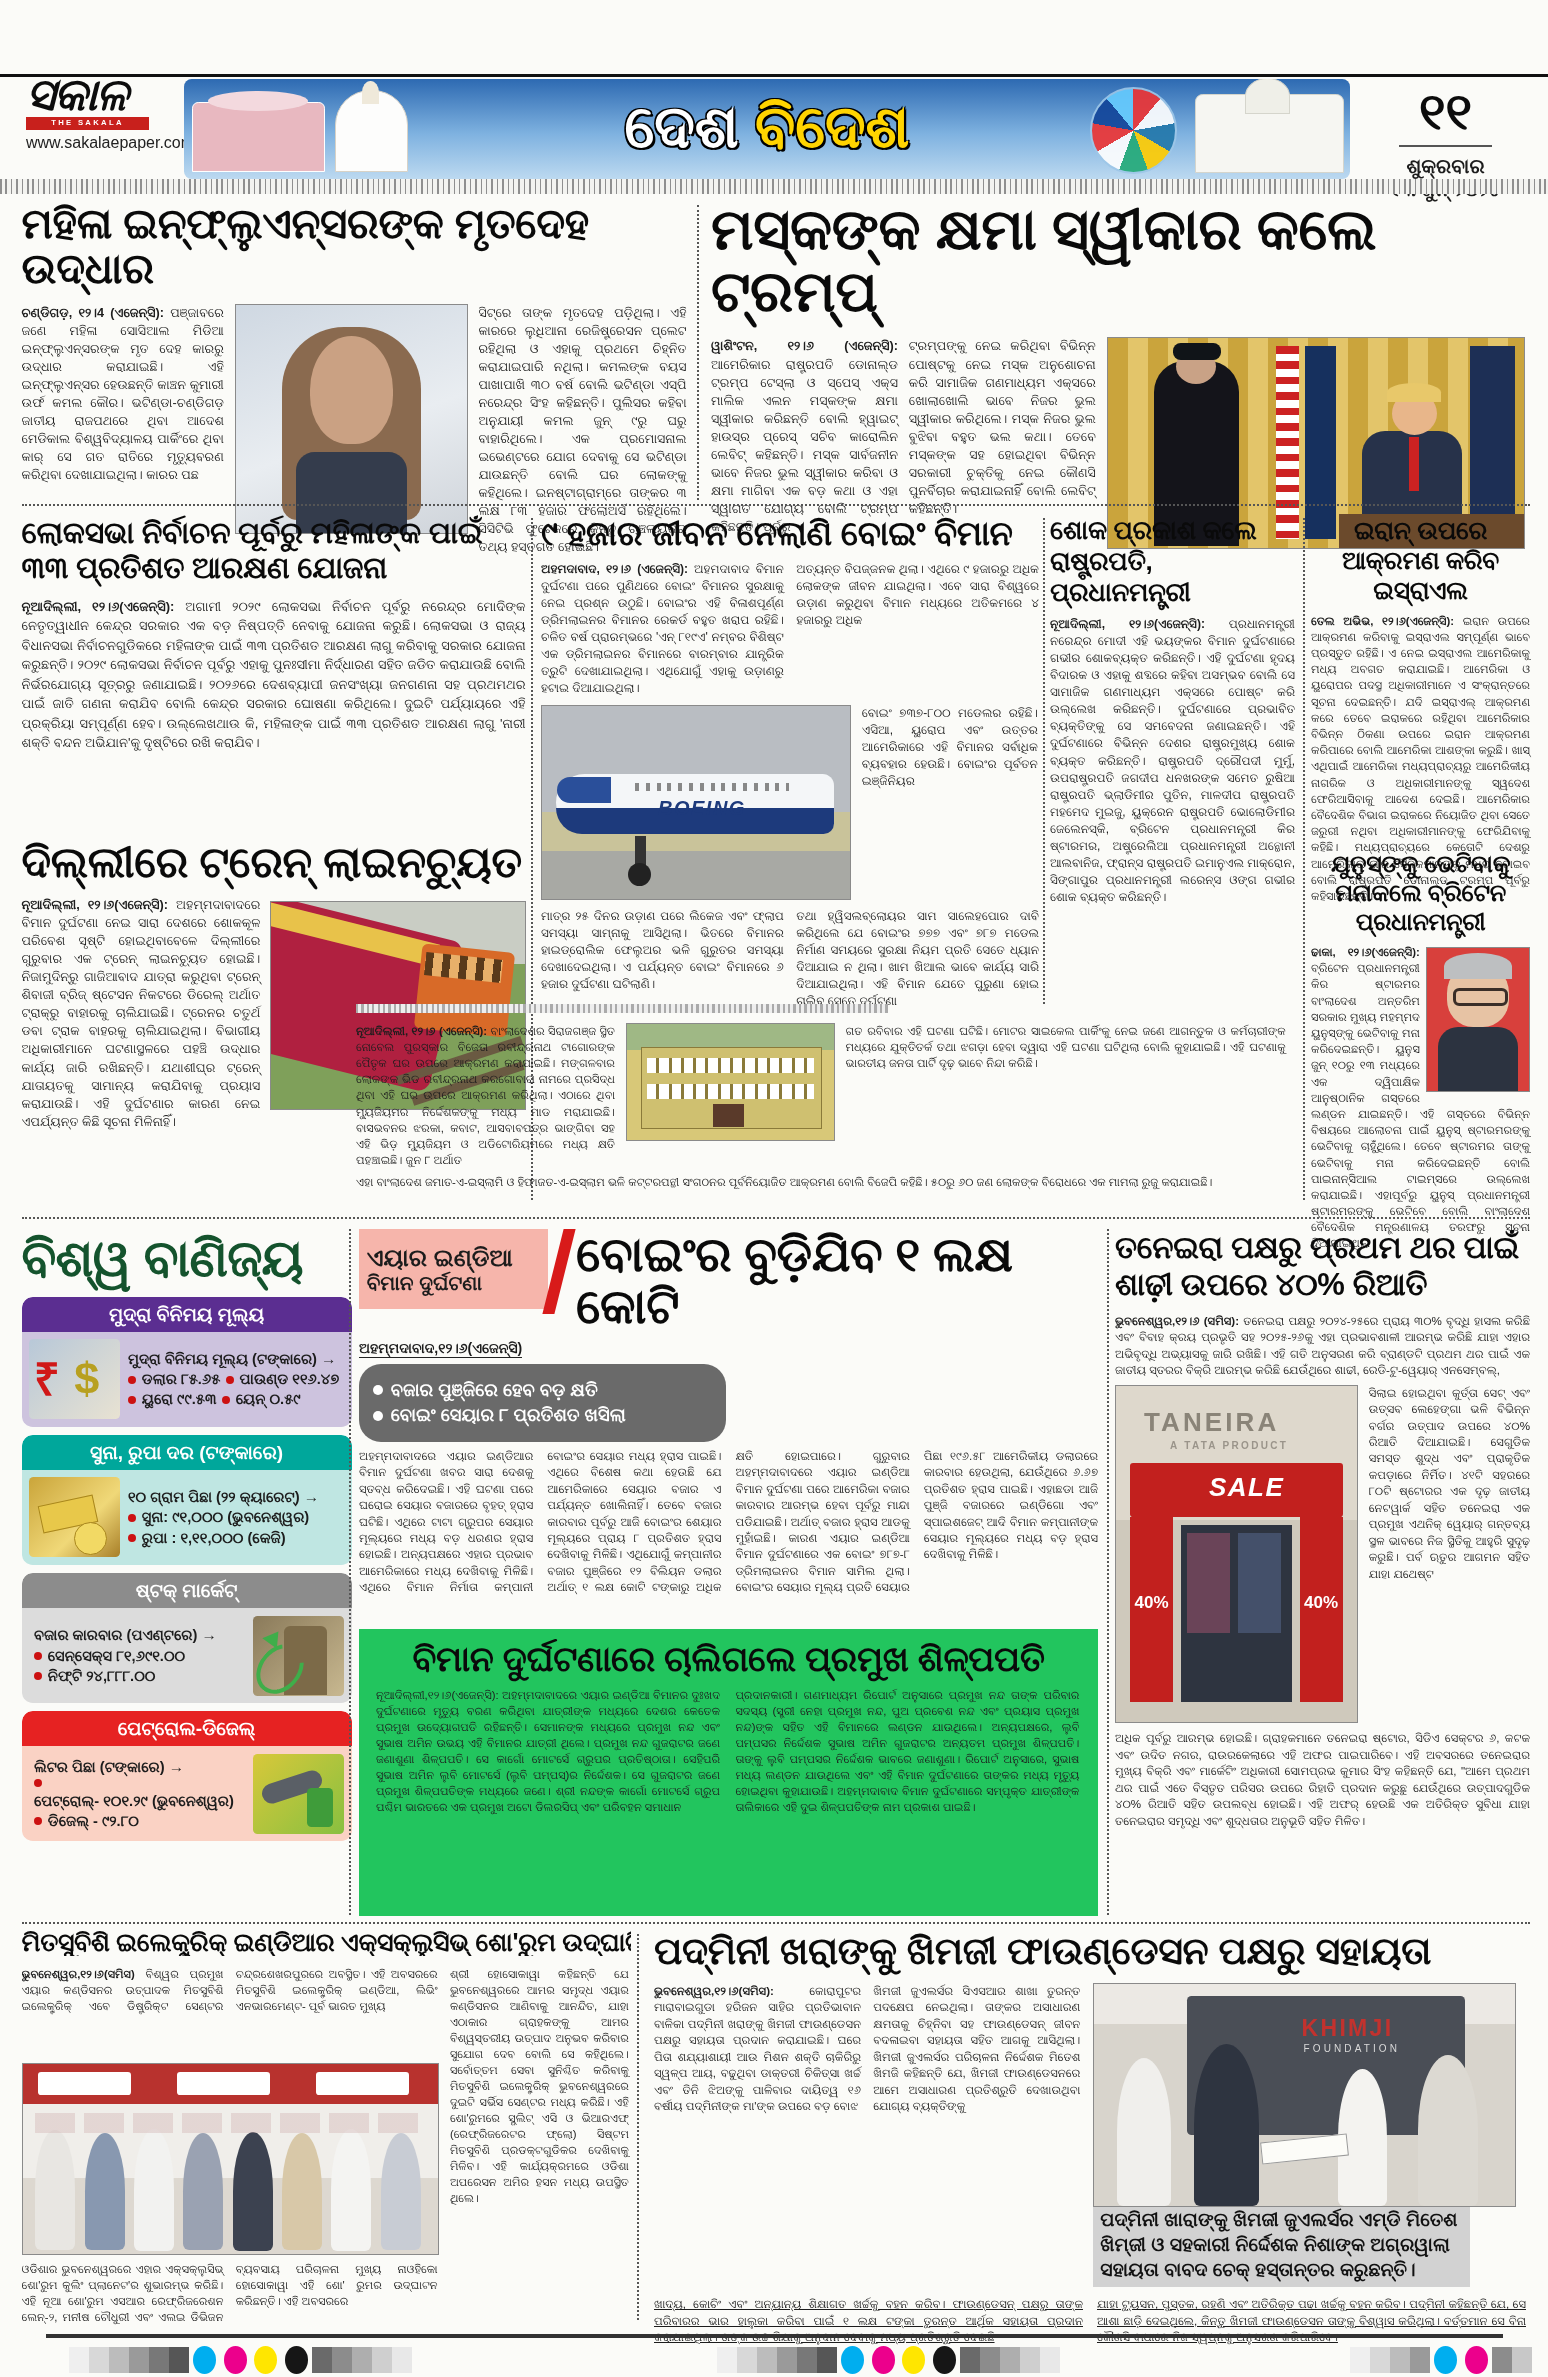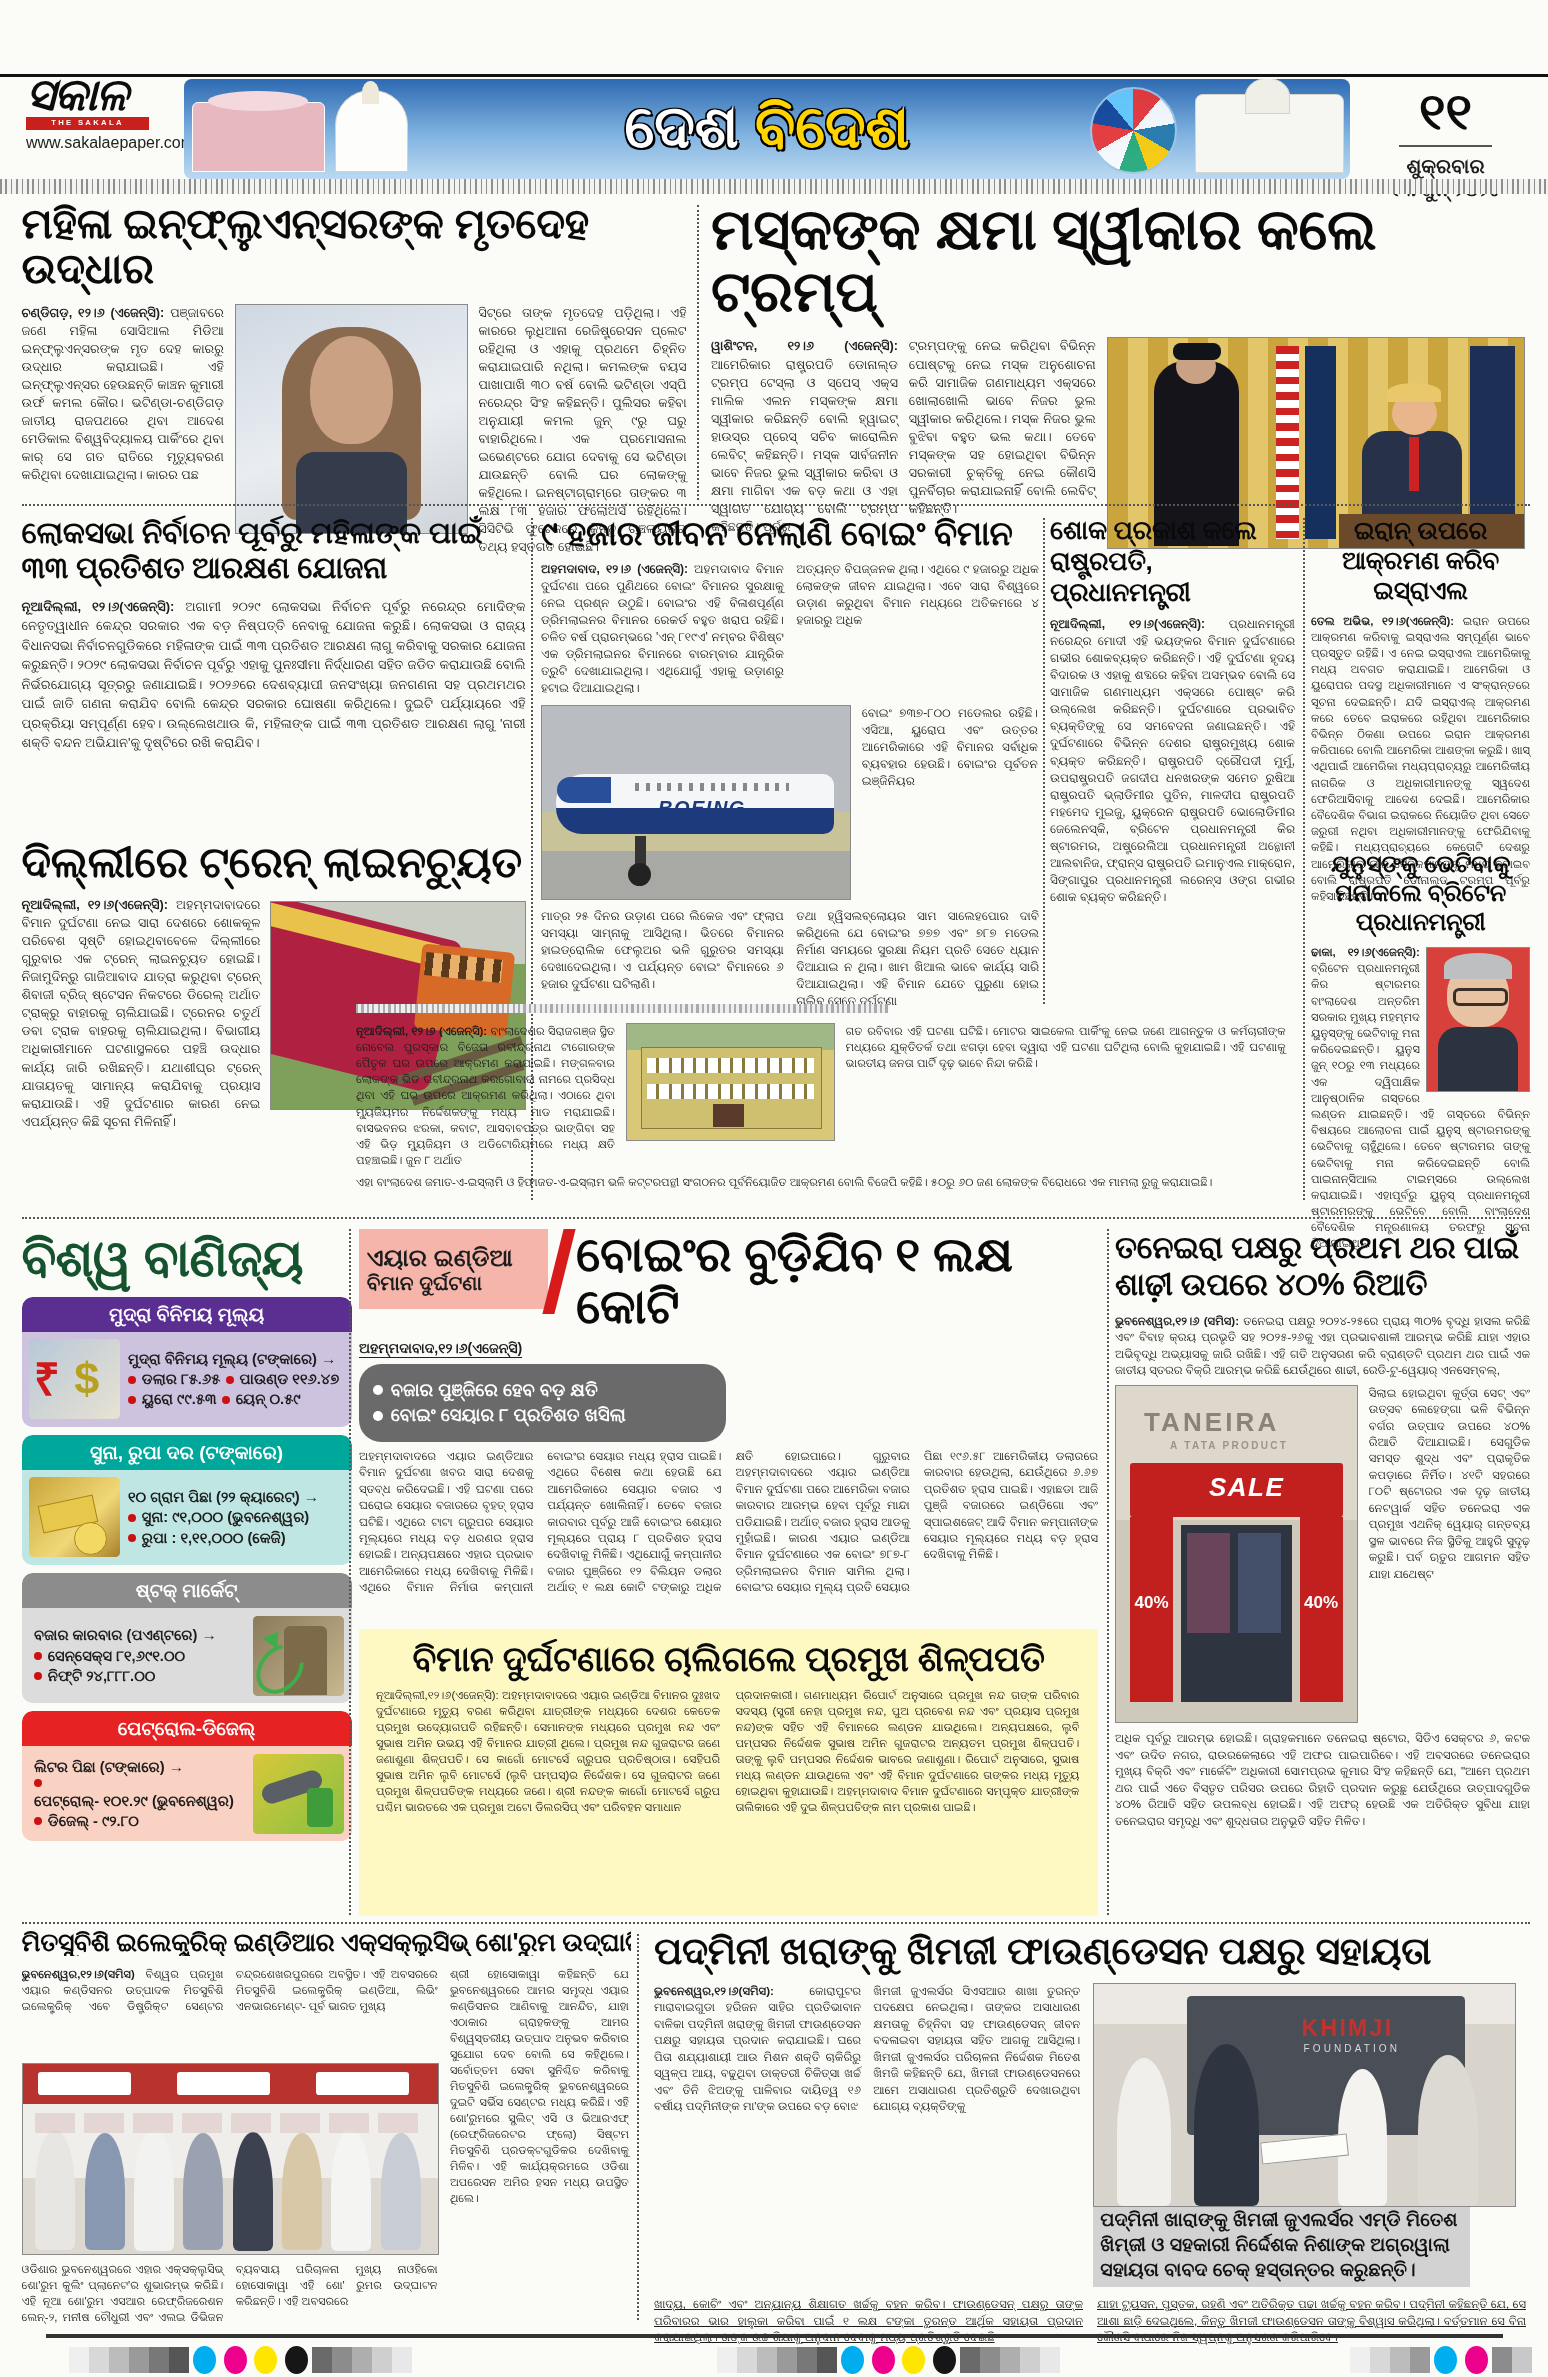--- a/index.html
+++ b/index.html
@@ -94,21 +94,21 @@
     <div class="headrule"></div>
     <div class="dayline">ଶୁକ୍ରବାର</div>
     <div class="dayline">୧୩ ଜୁନ୍ ୨୦୨୫</div>
   </div>
   <div class="barstrip"></div>
 
   <div class="abs" style="left:21.6px;top:201px;width:665px;">
     <div class="hl" style="font-size:42px;">ମହିଳା ଇନ୍‌ଫ୍ଲୁଏନ୍ସରଙ୍କ ମୃତଦେହ ଉଦ୍ଧାର</div>
     <div class="row" style="gap:10.8px;margin-top:12.3px;">
       <div class="body" style="width:204px;">
-        <span class="dl">ଚଣ୍ଡିଗଡ଼, ୧୨।୬ (ଏଜେନ୍ସି):</span>
+        <span class="dl">ଚଣ୍ଡିଗଡ଼, ୧୨।4 (ଏଜେନ୍ସି):</span>
         <span>ପଞ୍ଜାବରେ ଜଣେ ମହିଳା ସୋସିଆଲ ମିଡିଆ ଇନ୍‌ଫ୍ଲୁଏନ୍ସରଙ୍କ ମୃତ ଦେହ କାରରୁ ଉଦ୍ଧାର କରାଯାଇଛି। ଏହି ଇନ୍‌ଫ୍ଲୁଏନ୍ସର ହେଉଛନ୍ତି କାଞ୍ଚନ କୁମାରୀ ଉର୍ଫ କମଲ କୌର। ଭଟିଣ୍ଡା-ଚଣ୍ଡିଗଡ଼ ଜାତୀୟ ରାଜପଥରେ ଥିବା ଆଦେଶ ମେଡିକାଲ ବିଶ୍ୱବିଦ୍ୟାଳୟ ପାର୍କିଂରେ ଥିବା କାର୍ ସେ ଗତ ରାତିରେ ମୃତ୍ୟୁବରଣ କରିଥିବା ଦେଖାଯାଇଥିଲା। କାରର ପଛ</span>
       </div>
       <div class="photo" style="width:231px;height:228px;background:linear-gradient(160deg,#cfd8e2,#e9edf1 55%,#cfd4da);">
         <div class="abs" style="left:46px;top:21.6px;width:139px;height:193px;background:#8a6a4f;border-radius:62px 62px 15.4px 15.4px;"></div>
         <div class="abs" style="left:74px;top:31px;width:83px;height:108px;background:#caa183;border-radius:50% 50% 45% 45%;"></div>
         <div class="abs" style="left:60px;top:147px;width:111px;height:85px;background:#343c4c;border-radius:18.5px 18.5px 0 0;"></div>
       </div>
       <div class="body" style="width:210px;">ସିଟ୍‌ରେ ତାଙ୍କ ମୃତଦେହ ପଡ଼ିଥିଲା। ଏହି କାରରେ ଲୁଧିଆନା ରେଜିଷ୍ଟ୍ରେସନ ପ୍ଲେଟ ରହିଥିଲା ଓ ଏହାକୁ ପ୍ରଥମେ ଚିହ୍ନିତ କରାଯାଇପାରି ନଥିଲା। କମଲଙ୍କ ବୟସ ପାଖାପାଖି ୩୦ ବର୍ଷ ବୋଲି ଭଟିଣ୍ଡା ଏସ୍‌ପି ନରେନ୍ଦ୍ର ସିଂହ କହିଛନ୍ତି। ପୁଲିସର କହିବା ଅନୁଯାୟୀ କମଲ ଜୁନ୍ ୯ରୁ ଘରୁ ବାହାରିଥିଲେ। ଏକ ପ୍ରମୋସନାଲ ଇଭେଣ୍ଟରେ ଯୋଗ ଦେବାକୁ ସେ ଭଟିଣ୍ଡା ଯାଉଛନ୍ତି ବୋଲି ଘର ଲୋକଙ୍କୁ କହିଥିଲେ। ଇନଷ୍ଟାଗ୍ରାମ୍‌ରେ ତାଙ୍କର ୩ ଲକ୍ଷ ୮୩ ହଜାର ଫଲୋଅର୍ସ ରହିଥିଲେ। ସିସିଟିଭି ଫୁଟେଜରେ କିନ୍ତୁ ଚାଞ୍ଚଲ୍ୟକର ତଥ୍ୟ ହସ୍ତଗତ ହୋଇଛି।</div>
     </div>
   </div>
@@ -360,21 +360,21 @@
           <span>ବଜାର ପୁଞ୍ଜିରେ ହେବ ବଡ଼ କ୍ଷତି</span>
         </div>
       <div class="bl">
           <span class="wdot"></span>
           <span>ବୋଇଂ ସେୟାର ୮ ପ୍ରତିଶତ ଖସିଲା</span>
         </div>
     </div>
     <div class="body" style="column-count:4;column-gap:14px;font-size:11.6px;height:197px;overflow:hidden;">ଅହମ୍ମଦାବାଦରେ ଏୟାର ଇଣ୍ଡିଆର ବିମାନ ଦୁର୍ଘଟଣା ଖବର ସାରା ଦେଶକୁ ସ୍ତବ୍ଧ କରିଦେଇଛି। ଏହି ଘଟଣା ପରେ ଘରୋଇ ସେୟାର ବଜାରରେ ବୃହତ୍ ହ୍ରାସ ଘଟିଛି। ଏଥିରେ ଟାଟା ଗ୍ରୁପର ସେୟାର ମୂଲ୍ୟରେ ମଧ୍ୟ ବଡ଼ ଧରଣର ହ୍ରାସ ହୋଇଛି। ଅନ୍ୟପକ୍ଷରେ ଏହାର ପ୍ରଭାବ ଆମେରିକାରେ ମଧ୍ୟ ଦେଖିବାକୁ ମିଳିଛି। ଏଥିରେ ବିମାନ ନିର୍ମାତା କମ୍ପାନୀ ବୋଇଂର ସେୟାର ମଧ୍ୟ ହ୍ରାସ ପାଇଛି। ଏଥିରେ ବିଶେଷ କଥା ହେଉଛି ଯେ ଆମେରିକାରେ ସେୟାର ବଜାର ଏ ପର୍ଯ୍ୟନ୍ତ ଖୋଲିନାହିଁ। ତେବେ ବଜାର କାରବାର ପୂର୍ବରୁ ଆଜି ବୋଇଂର ଶେୟାର ମୂଲ୍ୟରେ ପ୍ରାୟ ୮ ପ୍ରତିଶତ ହ୍ରାସ ଦେଖିବାକୁ ମିଳିଛି। ଏଥିଯୋଗୁଁ କମ୍ପାନୀର ବଜାର ପୁଞ୍ଜିରେ ୧୨ ବିଲିୟନ ଡଲାର ଅର୍ଥାତ୍ ୧ ଲକ୍ଷ କୋଟି ଟଙ୍କାରୁ ଅଧିକ କ୍ଷତି ହୋଇପାରେ। ଗୁରୁବାର ଅହମ୍ମଦାବାଦରେ ଏୟାର ଇଣ୍ଡିଆ ବିମାନ ଦୁର୍ଘଟଣା ପରେ ଆମେରିକା ବଜାର କାରବାର ଆରମ୍ଭ ହେବା ପୂର୍ବରୁ ମାନ୍ଦା ପଡିଯାଇଛି। ଅର୍ଥାତ୍ ବଜାର ହ୍ରାସ ଆଡକୁ ମୁହାଁଇଛି। କାରଣ ଏୟାର ଇଣ୍ଡିଆ ବିମାନ ଦୁର୍ଘଟଣାରେ ଏକ ବୋଇଂ ୭୮୭-୮ ଡ୍ରିମଲାଇନର ବିମାନ ସାମିଲ ଥିଲା। ବୋଇଂର ସେୟାର ମୂଲ୍ୟ ପ୍ରତି ସେୟାର ପିଛା ୧୯୬.୫୮ ଆମେରିକୀୟ ଡଲାରରେ କାରବାର ହେଉଥିଲା, ଯେଉଁଥିରେ ୬.୬୭ ପ୍ରତିଶତ ହ୍ରାସ ପାଇଛି। ଏହାଛଡା ଆଜି ପୁଞ୍ଜି ବଜାରରେ ଇଣ୍ଡିଗୋ ଏବଂ ସ୍ପାଇଶଜେଟ୍ ଆଦି ବିମାନ କମ୍ପାନୀଙ୍କ ସେୟାର ମୂଲ୍ୟରେ ମଧ୍ୟ ବଡ଼ ହ୍ରାସ ଦେଖିବାକୁ ମିଳିଛି।</div>
   </div>
 
-  <div class="abs" style="left:359px;top:1629px;width:739px;height:287px;background:#fef9c3;padding:0;">
+  <div class="abs" style="left:359px;top:1629px;width:739px;height:287px;background:#22c55e;padding:0;">
     <div class="hl" style="font-size:35px;text-align:center;margin-top:10.8px;">ବିମାନ ଦୁର୍ଘଟଣାରେ ଚାଲିଗଲେ ପ୍ରମୁଖ ଶିଳ୍ପପତି</div>
     <div class="row" style="gap:15.4px;padding:9.3px 17px;">
       <div class="body" style="width:344px;font-size:11.3px;">ନୂଆଦିଲ୍ଲୀ,୧୨।୬(ଏଜେନ୍ସି): ଅହମ୍ମଦାବାଦରେ ଏୟାର ଇଣ୍ଡିଆ ବିମାନର ଦୁଃଖଦ ଦୁର୍ଘଟଣାରେ ମୃତ୍ୟୁ ବରଣ କରିଥିବା ଯାତ୍ରୀଙ୍କ ମଧ୍ୟରେ ଦେଶର କେତେକ ପ୍ରମୁଖ ଉଦ୍ୟୋଗପତି ରହିଛନ୍ତି। ସେମାନଙ୍କ ମଧ୍ୟରେ ପ୍ରମୁଖ ନନ୍ଦ ଏବଂ ସୁଭାଷ ଅମିନ ଉଭୟ ଏହି ବିମାନର ଯାତ୍ରୀ ଥିଲେ। ପ୍ରମୁଖ ନନ୍ଦ ଗୁଜରାଟର ଜଣେ ଜଣାଶୁଣା ଶିଳ୍ପପତି। ସେ କାର୍ଗୋ ମୋଟର୍ସେ ଗ୍ରୁପର ପ୍ରତିଷ୍ଠାତା। ସେହିପରି ସୁଭାଷ ଅମିନ ଲୁବି ମୋଟର୍ସେ (ଲୁବି ପମ୍ପସ୍)ର ନିର୍ଦ୍ଦେଶକ। ସେ ଗୁଜରାଟର ଜଣେ ପ୍ରମୁଖ ଶିଳ୍ପପତିଙ୍କ ମଧ୍ୟରେ ଜଣେ। ଶ୍ରୀ ନନ୍ଦଙ୍କ କାର୍ଗୋ ମୋଟର୍ସେ ଗ୍ରୁପ ପଶ୍ଚିମ ଭାରତରେ ଏକ ପ୍ରମୁଖ ଅଟୋ ଡିଲରସିପ୍ ଏବଂ ପରିବହନ ସମାଧାନ</div>
       <div class="body" style="width:344px;font-size:11.3px;">ପ୍ରଦାନକାରୀ। ଗଣମାଧ୍ୟମ ରିପୋର୍ଟ ଅନୁସାରେ ପ୍ରମୁଖ ନନ୍ଦ ତାଙ୍କ ପରିବାର ସଦସ୍ୟ (ସ୍ତ୍ରୀ ନେହା ପ୍ରମୁଖ ନନ୍ଦ, ପୁଅ ପ୍ରବେଶ ନନ୍ଦ ଏବଂ ପ୍ରୟାସ ପ୍ରମୁଖ ନନ୍ଦ)ଙ୍କ ସହିତ ଏହି ବିମାନରେ ଲଣ୍ଡନ ଯାଉଥିଲେ। ଅନ୍ୟପକ୍ଷରେ, ଲୁବି ପମ୍ପସର ନିର୍ଦ୍ଦେଶକ ସୁଭାଷ ଅମିନ ଗୁଜରାଟର ଅନ୍ୟତମ ପ୍ରମୁଖ ଶିଳ୍ପପତି। ତାଙ୍କୁ ଲୁବି ପମ୍ପସର ନିର୍ଦ୍ଦେଶକ ଭାବରେ ଜଣାଶୁଣା। ରିପୋର୍ଟ ଅନୁସାରେ, ସୁଭାଷ ମଧ୍ୟ ଲଣ୍ଡନ ଯାଉଥିଲେ ଏବଂ ଏହି ବିମାନ ଦୁର୍ଘଟଣାରେ ତାଙ୍କର ମଧ୍ୟ ମୃତ୍ୟୁ ହୋଇଥିବା କୁହାଯାଉଛି। ଅହମ୍ମଦାବାଦ ବିମାନ ଦୁର୍ଘଟଣାରେ ସମ୍ପୃକ୍ତ ଯାତ୍ରୀଙ୍କ ତାଲିକାରେ ଏହି ଦୁଇ ଶିଳ୍ପପତିଙ୍କ ନାମ ପ୍ରକାଶ ପାଇଛି।</div>
     </div>
   </div>
 
   <div class="abs" style="left:1115px;top:1229px;width:415px;">
     <div class="hl" style="font-size:31px;line-height:1.2;">ତନେଇରା ପକ୍ଷରୁ ପ୍ରଥମ ଥର ପାଇଁ ଶାଢ଼ୀ ଉପରେ ୪୦% ରିଆତି</div>
     <div class="body" style="margin-top:9.3px;font-size:11.6px;">

